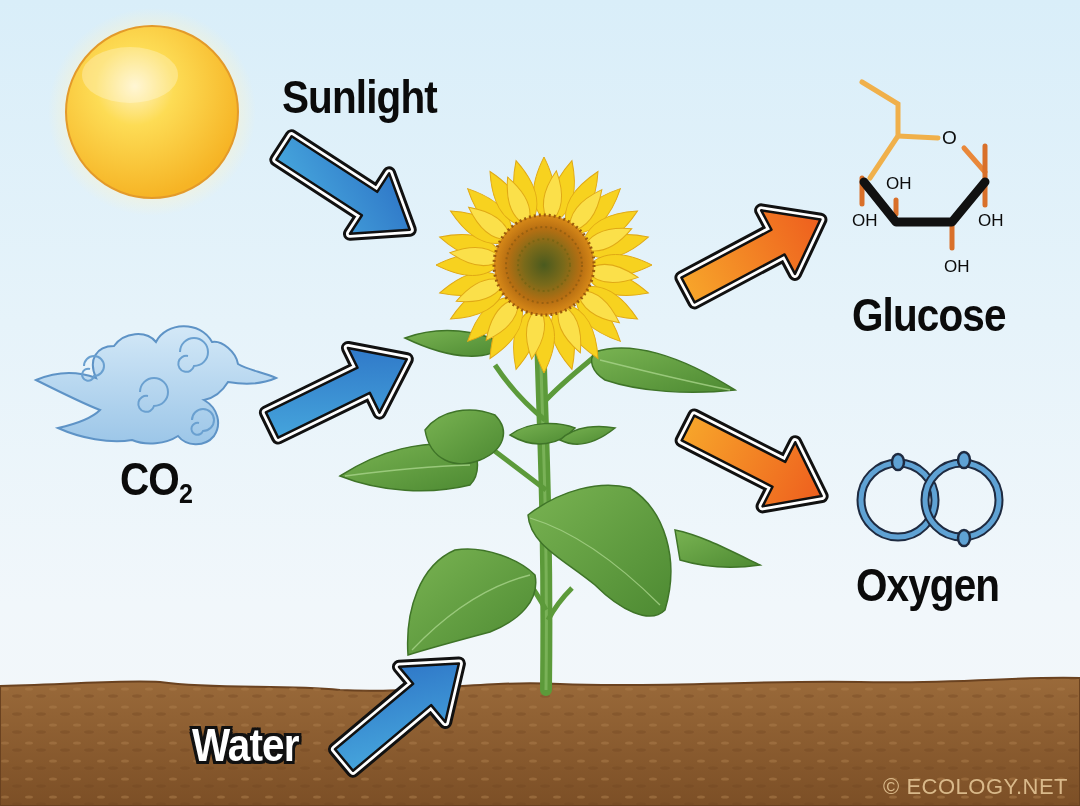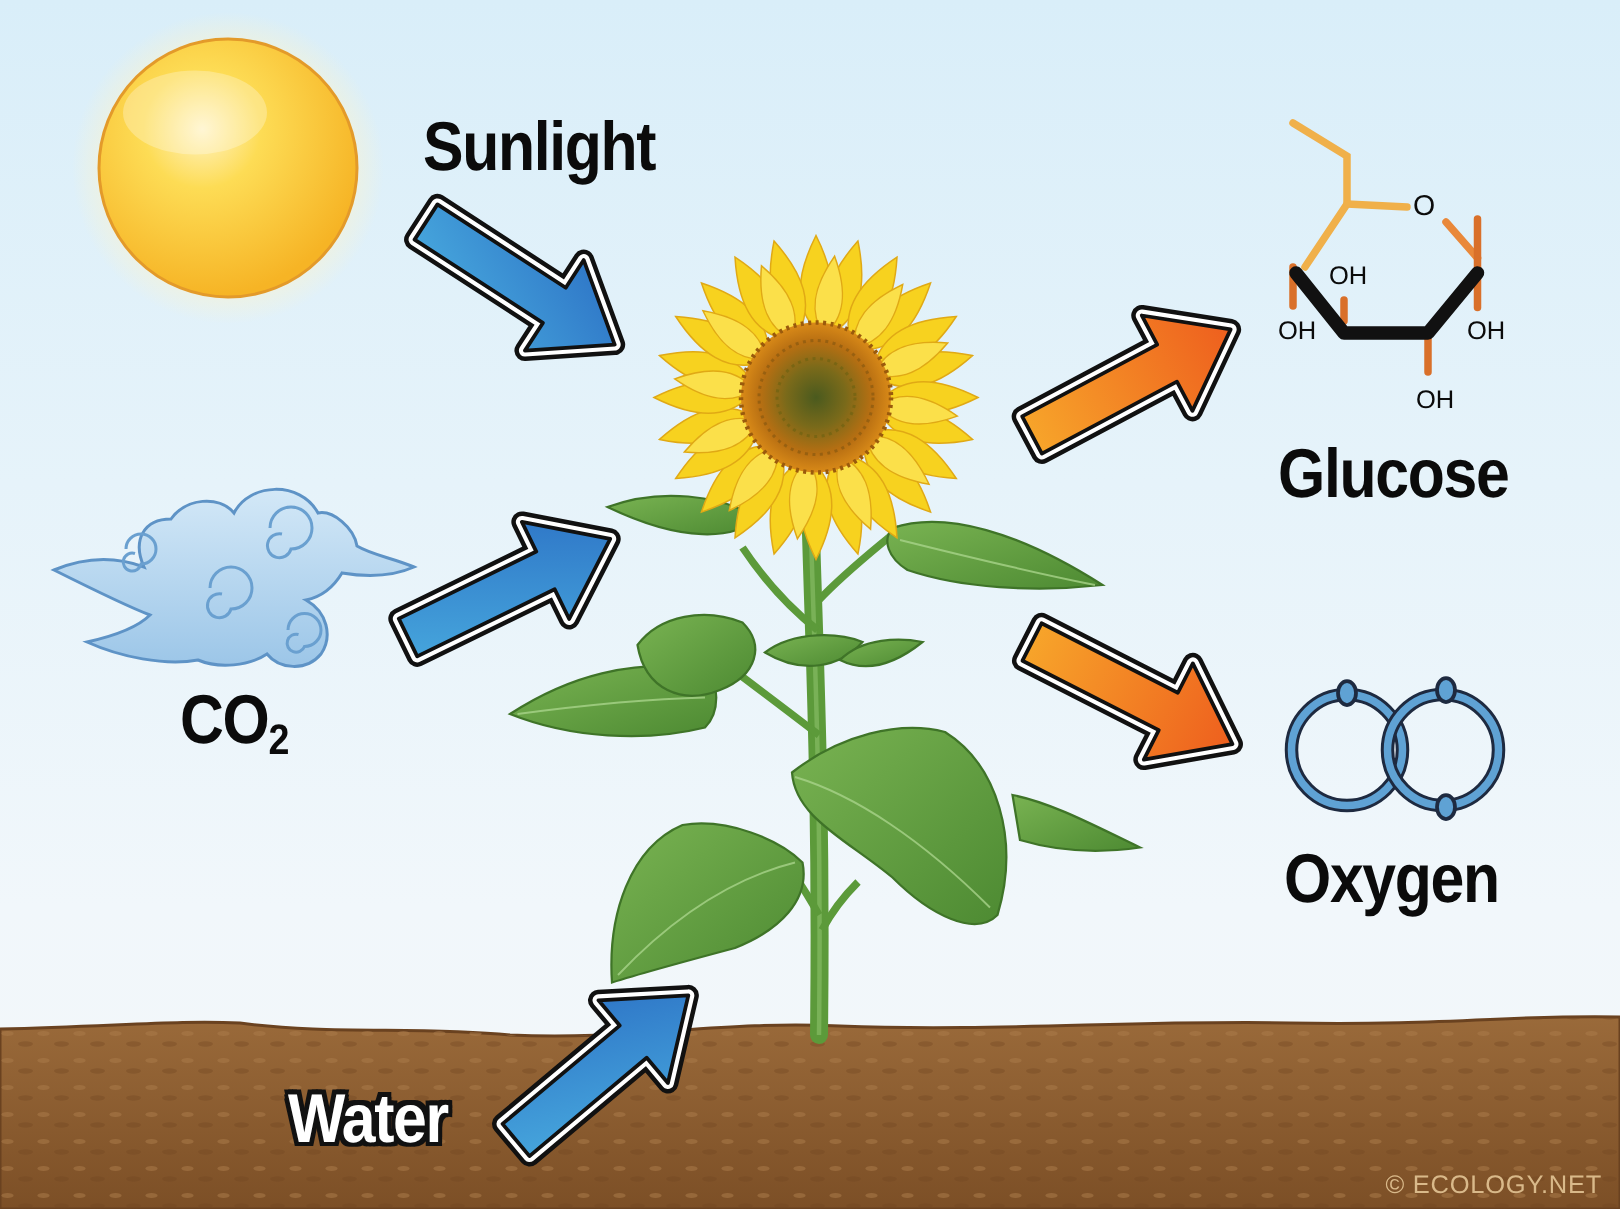--- a/index.html
+++ b/index.html
@@ -14,21 +14,21 @@
     white-space:nowrap; line-height:1;
   }
   .label sub { font-size:0.62em; vertical-align:-0.28em; }
   .label-outline {
     color:#ffffff;
     text-shadow: -3px -3px 0 #111, 3px -3px 0 #111, -3px 3px 0 #111, 3px 3px 0 #111,
                  0 -3px 0 #111, 0 3px 0 #111, -3px 0 0 #111, 3px 0 0 #111;
   }
   svg.layer { position:absolute; left:0; top:0; }
   .credit {
-    position:absolute; right:12px; bottom:6px; font-size:17px; color:#d9b98a;
+    position:absolute; right:12px; bottom:6px; font-size:22px; color:#d9b98a;
     letter-spacing:0.5px; font-family:"Liberation Sans", sans-serif;
   }
 </style>
 </head>
 <body>
 
 <div id="stage">
 
   <svg class="layer" width="1080" height="806" viewBox="0 0 1080 806">
     <defs>

